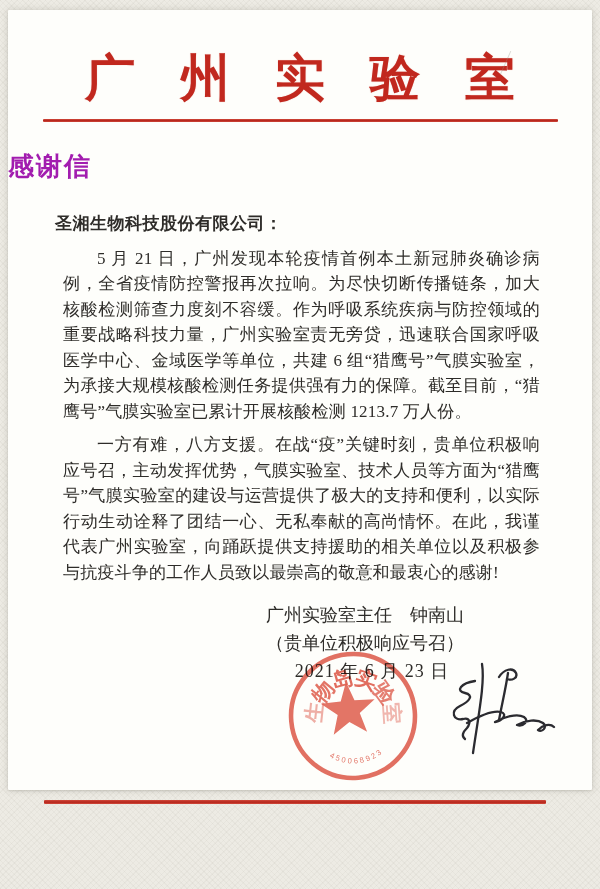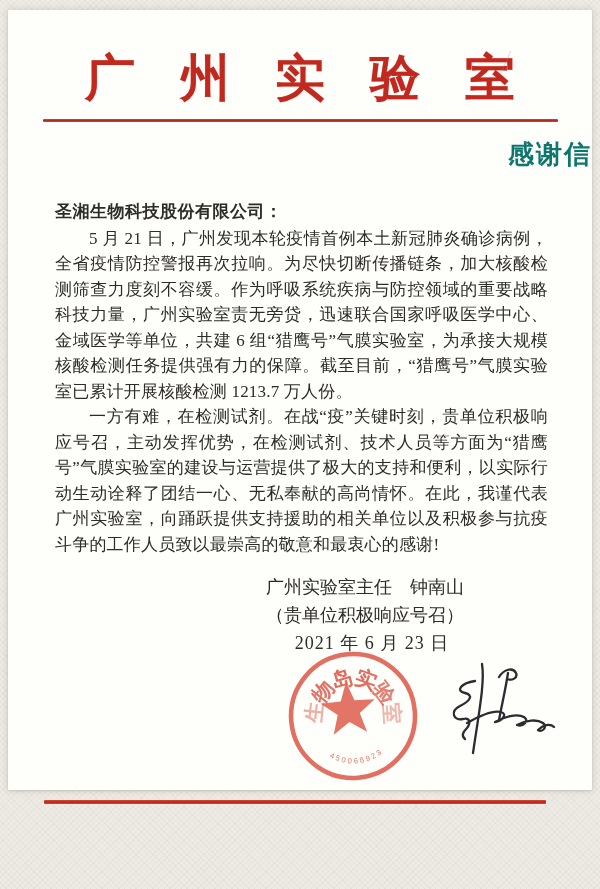--- a/index.html
+++ b/index.html
@@ -33,42 +33,42 @@
     text-shadow: 0 0 1px rgba(193,40,30,.4);
     white-space: nowrap;
   }
   .rule-top {
     margin: 15px 34px 0 35px;
     height: 3px;
     background: linear-gradient(#d24a3c, #b5251b 55%, #d24a3c);
     border-radius: 1px;
   }
   .letter-title {
-    margin-top: 17px;
-    text-align: right;
+    margin-top: 29px;
+    text-align: left;
     font-size: 26px;
     line-height: 32px;
     font-weight: bold;
-    color: #0f766e;
+    color: #a21caf;
     letter-spacing: 2px;
   }
   .body-text {
     margin: 29px 44px 0 47px;
     font-size: 17px;
     line-height: 25.5px;
     color: #2e2c29;
     text-align: justify;
   }
   .recipient {
     font-weight: bold;
     letter-spacing: .5px;
     font-family: Liberation Mono, monospace;
   }
   .body-text p {
-    margin: 0;
+    margin: 8px;
     text-indent: 2em;
     letter-spacing: .2px;
   }
   .signature-block {
     width: max-content;
     margin: 16px 128px 6px auto;
     font-size: 18px;
     line-height: 28px;
     color: #2e2c29;
     position: relative;
@@ -113,21 +113,21 @@
 
   <div class="org-title">广州实验室</div>
 
   <div class="rule-top"></div>
 
   <div class="letter-title">感谢信</div>
 
   <div class="body-text">
     <div class="recipient">圣湘生物科技股份有限公司：</div>
     <p>5 月 21 日，广州发现本轮疫情首例本土新冠肺炎确诊病例，全省疫情防控警报再次拉响。为尽快切断传播链条，加大核酸检测筛查力度刻不容缓。作为呼吸系统疾病与防控领域的重要战略科技力量，广州实验室责无旁贷，迅速联合国家呼吸医学中心、金域医学等单位，共建 6 组“猎鹰号”气膜实验室，为承接大规模核酸检测任务提供强有力的保障。截至目前，“猎鹰号”气膜实验室已累计开展核酸检测 1213.7 万人份。</p>
-    <p>一方有难，在检测试剂。在战“疫”关键时刻，贵单位积极响应号召，主动发挥优势，在检测试剂、技术人员等方面为“猎鹰号”气膜实验室的建设与运营提供了极大的支持和便利，以实际行动生动诠释了团结一心、无私奉献的高尚情怀。在此，我谨代表广州实验室，向踊跃提供支持援助的相关单位以及积极参与抗疫斗争的工作人员致以最崇高的敬意和最衷心的感谢!</p>
+    <p>一方有难，八方支援。在战“疫”关键时刻，贵单位积极响应号召，主动发挥优势，气膜实验室、技术人员等方面为“猎鹰号”气膜实验室的建设与运营提供了极大的支持和便利，以实际行动生动诠释了团结一心、无私奉献的高尚情怀。在此，我谨代表广州实验室，向踊跃提供支持援助的相关单位以及积极参与抗疫斗争的工作人员致以最崇高的敬意和最衷心的感谢!</p>
   </div>
 
   <div class="signature-block">
     <div>广州实验室主任　钟南山</div>
     <div>（贵单位积极响应号召）</div>
     <div class="date-line">2021 年 6 月 23 日</div>
   </div>
 
   <svg class="seal" viewBox="0 0 130 130" xmlns="http://www.w3.org/2000/svg">
     <circle cx="65" cy="65" r="61" fill="none" stroke="#dd5343" stroke-width="4.5" opacity=".9"></circle>

